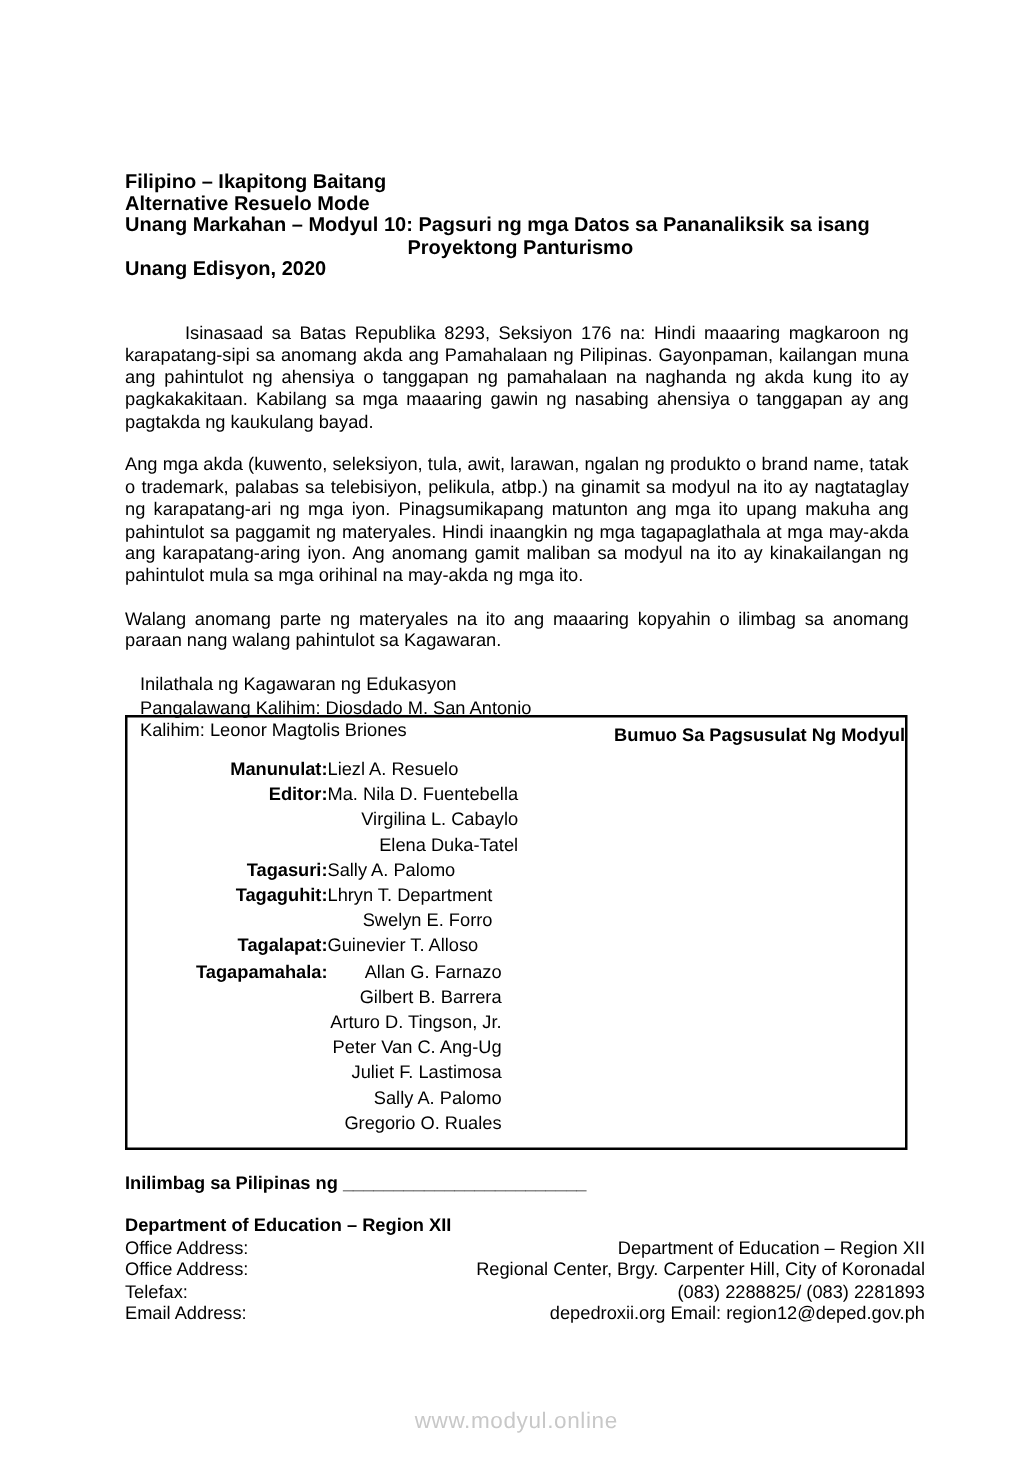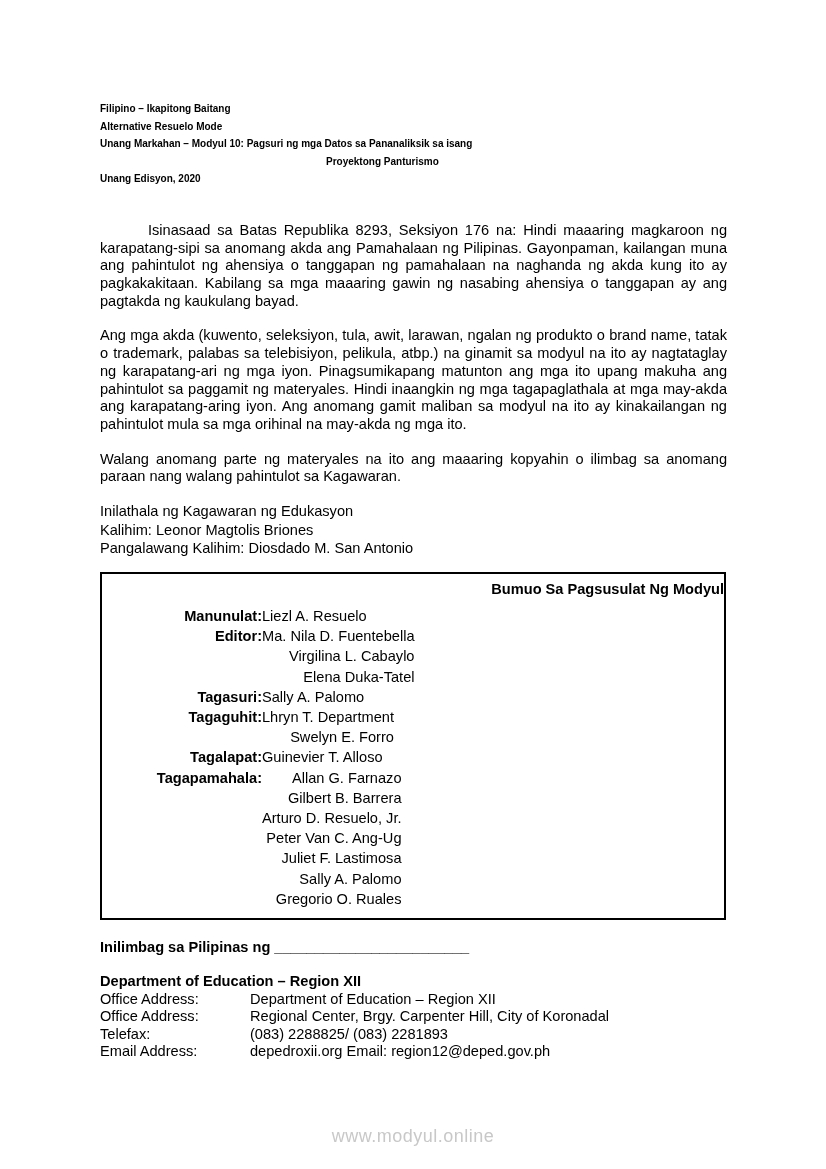--- a/index.html
+++ b/index.html
@@ -17,37 +17,39 @@
     font-size: 14.6px;
   }
   .page {
     position: absolute;
     left: 100px;
     top: 100px;
     width: 627px;
   }
   .title-block {
     font-weight: bold;
-    font-size: 10px;
+    font-size: 16px;
     line-height: 17.6px;
+    margin-top: 37px;
   }
   .title-line { white-space: nowrap; }
   .title-cont { padding-left: 226px; }
   .para {
     text-align: justify;
     line-height: 17.7px;
     margin: 0;
   }
   .para.indent { text-indent: 48px; }
   .p1 { margin-top: 34px; }
   .p2 { margin-top: 17px; }
   .p3 { margin-top: 17px; }
   .publisher {
     margin-top: 16px;
     line-height: 18.5px;
+    margin-left: 12px;
   }
   .publisher div { white-space: nowrap; }
   .box {
     position: absolute;
     left: 100px;
     top: 572px;
     width: 622px;
     height: 344px;
     border: 2px solid #000;
     box-sizing: content-box;
@@ -81,21 +83,21 @@
     white-space: nowrap;
   }
   .deped {
     position: absolute;
     left: 100px;
     top: 973px;
     width: 640px;
     line-height: 17.5px;
   }
   .deped-title { font-weight: bold; }
-  .contact-row { display: flex; }
+  .contact-row { display: flex; justify-content: space-between; }
   .contact-label { width: 150px; white-space: nowrap; }
   .contact-value { white-space: nowrap; }
   .watermark {
     position: absolute;
     left: 0;
     width: 826px;
     top: 1126px;
     text-align: center;
     color: #c8c8c8;
     font-size: 18px;
@@ -113,22 +115,22 @@
     <div class="title-line title-cont">Proyektong Panturismo</div>
     <div class="title-line">Unang Edisyon, 2020</div>
   </div>
 
   <p class="para indent p1">Isinasaad sa Batas Republika 8293, Seksiyon 176 na: Hindi maaaring magkaroon ng karapatang-sipi sa anomang akda ang Pamahalaan ng Pilipinas. Gayonpaman, kailangan muna ang pahintulot ng ahensiya o tanggapan ng pamahalaan na naghanda ng akda kung ito ay pagkakakitaan. Kabilang sa mga maaaring gawin ng nasabing ahensiya o tanggapan ay ang pagtakda ng kaukulang bayad.</p>
   <p class="para p2">Ang mga akda (kuwento, seleksiyon, tula, awit, larawan, ngalan ng produkto o brand name, tatak o trademark, palabas sa telebisiyon, pelikula, atbp.) na ginamit sa modyul na ito ay nagtataglay ng karapatang-ari ng mga iyon. Pinagsumikapang matunton ang mga ito upang makuha ang pahintulot sa paggamit ng materyales. Hindi inaangkin ng mga tagapaglathala at mga may-akda ang karapatang-aring iyon. Ang anomang gamit maliban sa modyul na ito ay kinakailangan ng pahintulot mula sa mga orihinal na may-akda ng mga ito.</p>
   <p class="para p3">Walang anomang parte ng materyales na ito ang maaaring kopyahin o ilimbag sa anomang paraan nang walang pahintulot sa Kagawaran.</p>
 
   <div class="publisher">
     <div>Inilathala ng Kagawaran ng Edukasyon</div>
+    <div>Pangalawang Kalihim: Diosdado M. San Antonio</div>
     <div>Kalihim: Leonor Magtolis Briones</div>
-    <div>Pangalawang Kalihim: Diosdado M. San Antonio</div>
   </div>
 </div>
 
 <div class="box">
   <div class="box-title">Bumuo Sa Pagsusulat Ng Modyul</div>
   <div class="credits">
     <div class="credit-row">
       <div class="credit-role">Manunulat:</div>
       <div class="credit-names">
         <div>Liezl A. Resuelo</div>
@@ -159,21 +161,21 @@
       <div class="credit-role">Tagalapat:</div>
       <div class="credit-names">
         <div>Guinevier T. Alloso</div>
       </div>
     </div>
     <div class="credit-row">
       <div class="credit-role">Tagapamahala:</div>
       <div class="credit-names">
         <div>Allan G. Farnazo</div>
         <div>Gilbert B. Barrera</div>
-        <div>Arturo D. Resuelo, Jr.</div>
+        <div>Arturo D. Tingson, Jr.</div>
         <div style="white-space:pre"> Peter Van C. Ang-Ug</div>
         <div>Juliet F. Lastimosa</div>
         <div>Sally A. Palomo</div>
         <div>Gregorio O. Ruales</div>
       </div>
     </div>
   </div>
 </div>
 
 <div class="printed">Inilimbag sa Pilipinas ng ________________________</div>

